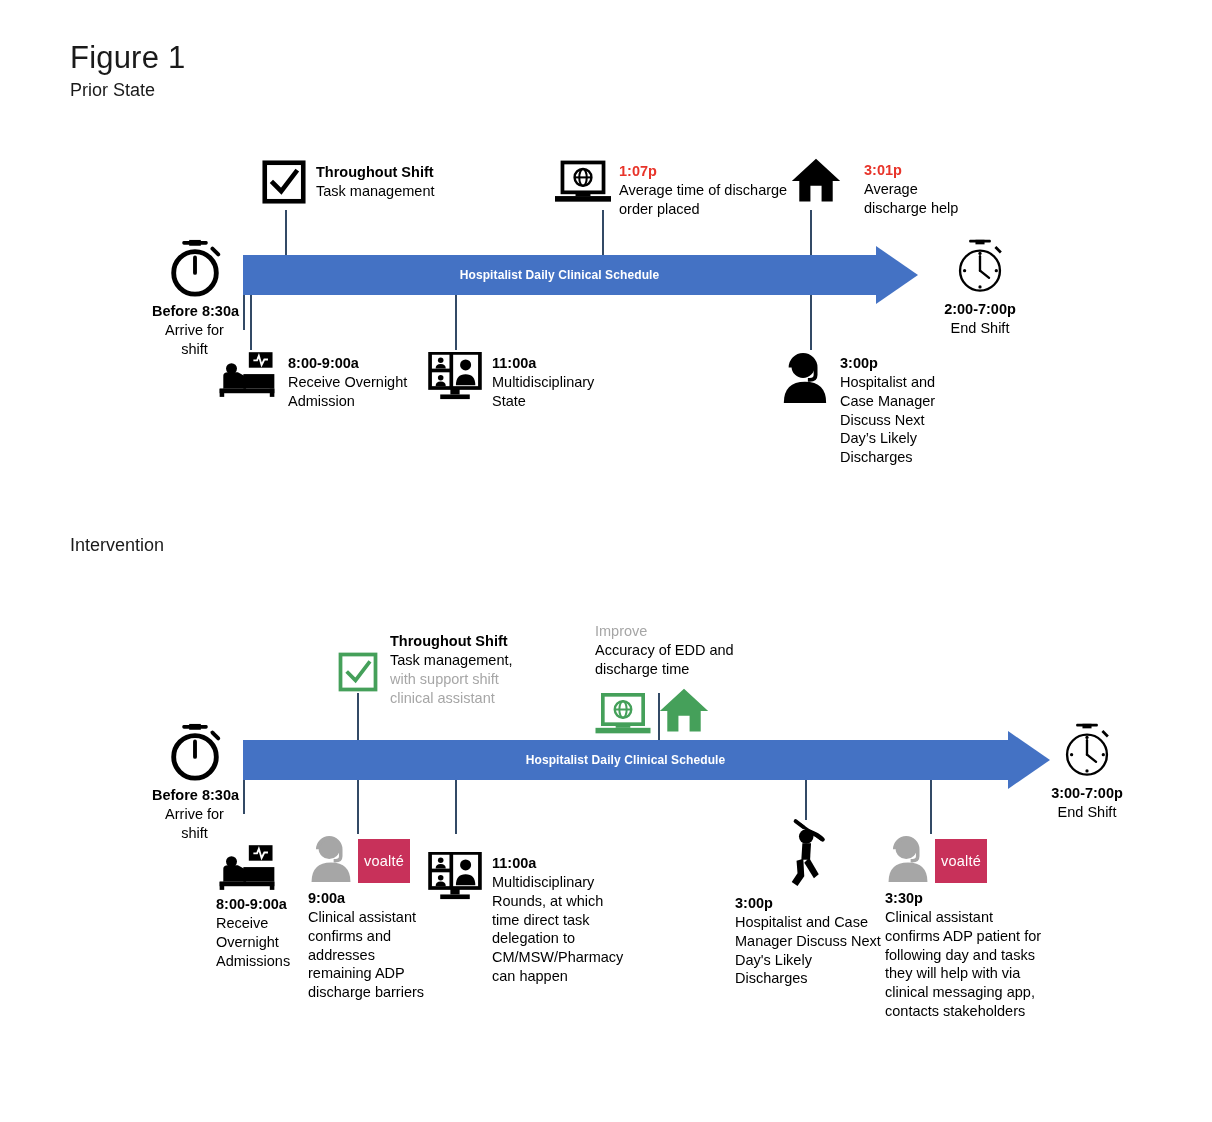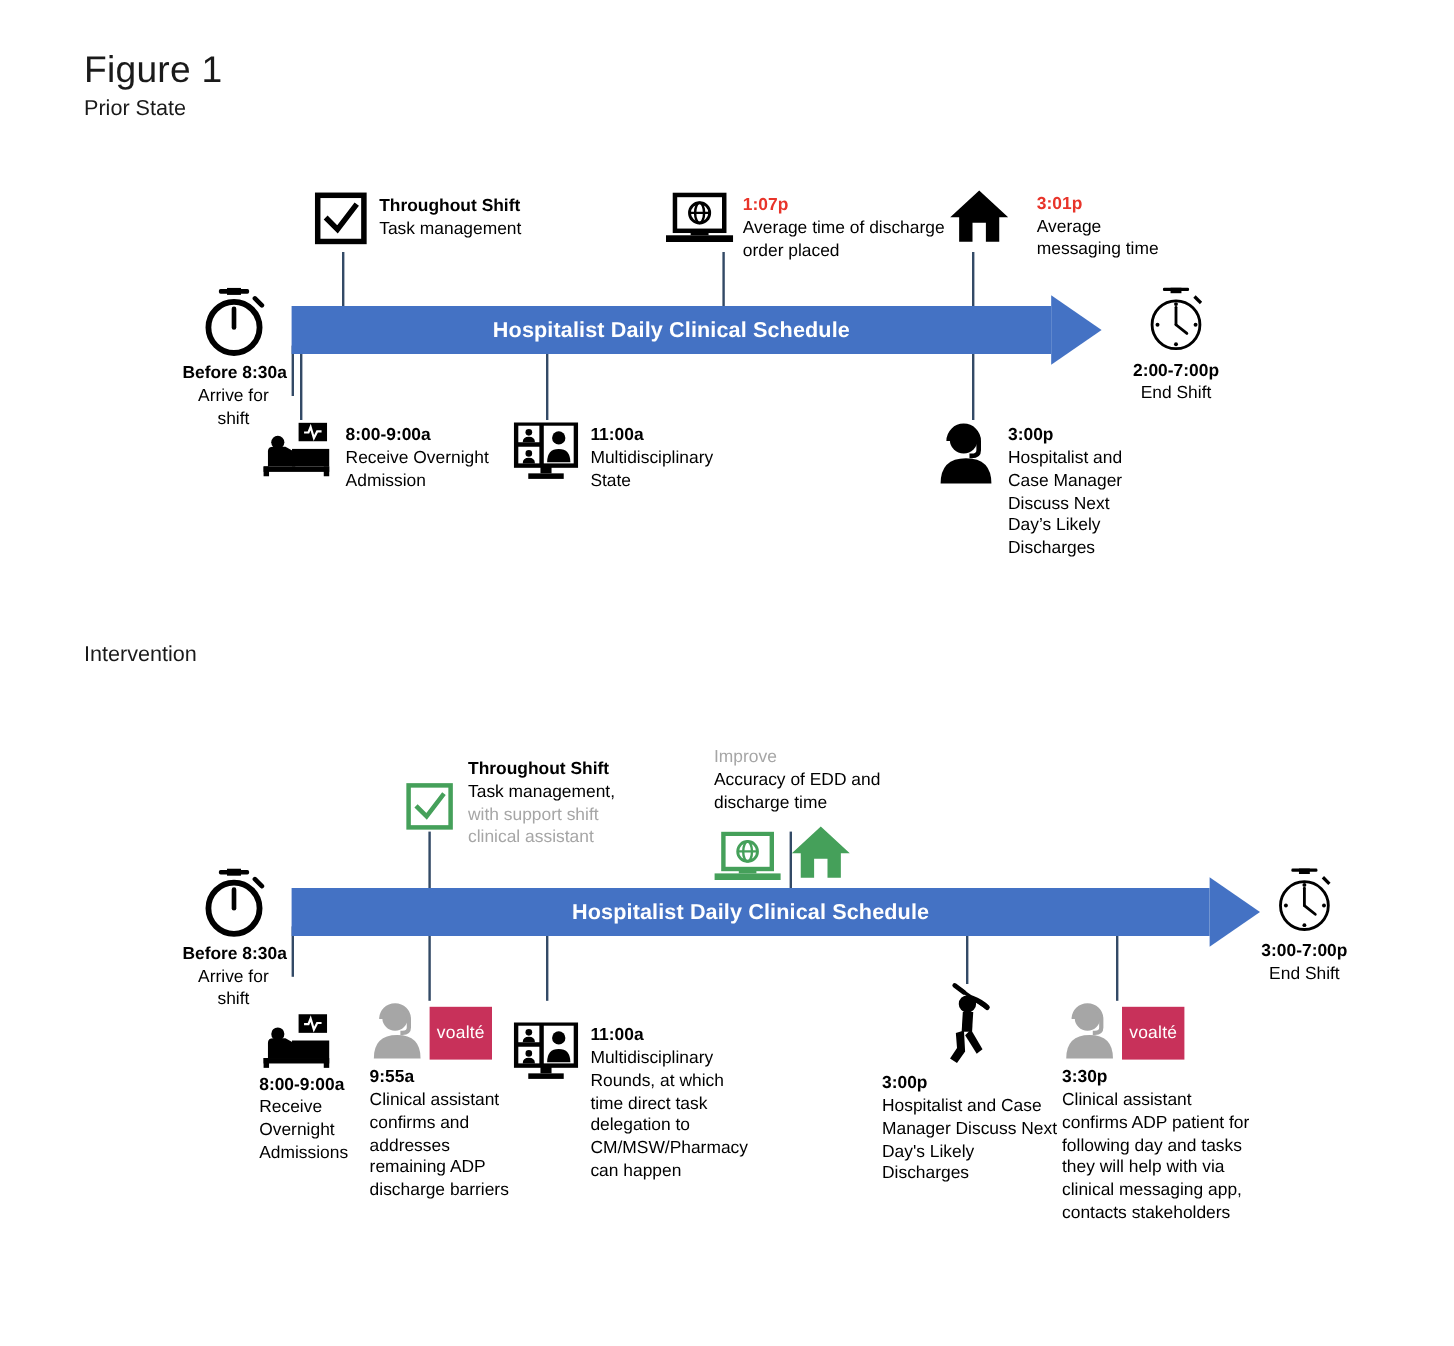--- a/index.html
+++ b/index.html
@@ -47,21 +47,21 @@
   .timeline-arrow .bar {
     background: #4472C4;
     flex: 1 1 auto;
     display: flex;
     align-items: center;
     justify-content: center;
   }
   .timeline-arrow .bar span {
     color: #ffffff;
     font-weight: bold;
-    font-size: 18px;
+    font-size: 12px;
     letter-spacing: .1px;
     white-space: nowrap;
   }
   .timeline-arrow .head {
     width: 0; height: 0;
     flex: 0 0 auto;
     border-top: 29px solid transparent;
     border-bottom: 29px solid transparent;
     border-left: 42px solid #4472C4;
     margin-top: -9px;
@@ -188,21 +188,21 @@
   </div>
 
   <div class="abs" style="left:790px; top:155px; display:flex; align-items:flex-start;">
     <div style="margin-right:6px;">
       <svg width="52" height="52" viewBox="0 0 56 56" aria-hidden="true">
         <path d="M28 4 L54 28 L46 28 L46 50 L34 50 L34 33 L22 33 L22 50 L10 50 L10 28 L2 28 Z" fill="#000"></path>
       </svg>
     </div>
     <div class="label-block" style="padding-top:6px;margin-left:16px;">
       <div class="label-time red">3:01p</div>
-      <div class="label-desc" style="max-width:110px;">Average messaging time</div>
+      <div class="label-desc" style="max-width:110px;">Average discharge help</div>
     </div>
   </div>
 
   <div class="abs" style="left:216px; top:352px; display:flex; align-items:flex-start;">
     <div style="margin-right:10px;">
       <svg width="62" height="46" viewBox="0 0 68 50" aria-hidden="true">
         <rect x="36" y="0" width="26" height="17" fill="#000"></rect>
         <path d="M41 9 L45 9 L47 4 L50 14 L53 8 L57 8" fill="none" stroke="#fff" stroke-width="2"></path>
         <circle cx="17" cy="18" r="6" fill="#000"></circle>
         <path d="M8 40 L8 26 Q8 22 13 22 L24 22 L33 27 L33 40 Z" fill="#000"></path>
@@ -375,21 +375,21 @@
           <circle cx="24" cy="15" r="12" fill="#A6A6A6"></circle>
           <path d="M11 16 A13 13 0 0 1 37 16 L37 24 Q37 29 31 29 L29 29" fill="none" stroke="#A6A6A6" stroke-width="4"></path>
           <path d="M4 53 Q4 31 26 31 Q48 31 48 53 Z" fill="#A6A6A6"></path>
         </svg>
       </div>
       <div style="background:#C8315A; width:52px; height:44px; display:flex; align-items:center; justify-content:center; margin-top:4px;">
         <span style="color:#fff; font-size:14.5px; letter-spacing:.2px;">voalté</span>
       </div>
     </div>
     <div class="label-block" style="margin-top:6px;">
-      <div class="label-time">9:55a</div>
+      <div class="label-time">9:00a</div>
       <div class="label-desc" style="max-width:130px;">Clinical assistant confirms and addresses remaining ADP discharge barriers</div>
     </div>
   </div>
 
   <div class="abs" style="left:428px; top:852px; display:flex; align-items:flex-start;">
     <div style="margin-right:10px;">
       <svg width="54" height="48" viewBox="0 0 58 52" aria-hidden="true">
         <rect x="2" y="1" width="54" height="38" fill="none" stroke="#000" stroke-width="4"></rect>
         <line x1="25" y1="1" x2="25" y2="39" stroke="#000" stroke-width="4"></line>
         <line x1="2" y1="20" x2="25" y2="20" stroke="#000" stroke-width="4"></line>

